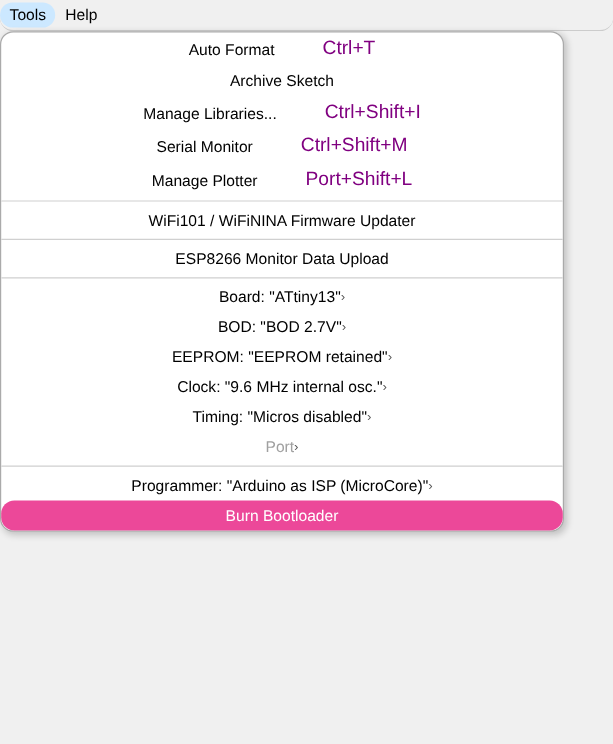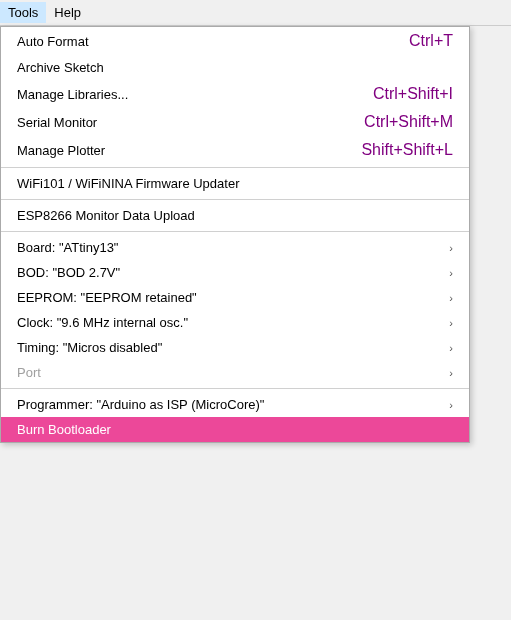--- a/index.html
+++ b/index.html
@@ -1,18 +1,19 @@
 <!DOCTYPE html>
 <html><head>
   <meta charset="utf-8">
   <style>
     * {
       margin: 0;
       padding: 0;
       box-sizing: border-box;
+      border-radius: 11px;
     }
 
     body {
       width: 511px;
       height: 620px;
       background: #f0f0f0;
       font-family: 'Segoe UI', Arial, sans-serif;
       font-size: 13px;
       color: #000;
       overflow: hidden;
@@ -41,21 +42,21 @@
       border: 1px solid #aaa;
       box-shadow: 2px 2px 6px rgba(0,0,0,0.2);
       width: 470px;
       position: absolute;
       top: 26px;
       left: 0px;
     }
 
     .menu-item {
       display: flex;
-      justify-content: space-between;
+      justify-content: center;
       align-items: center;
       padding: 5px 16px 5px 16px;
       cursor: pointer;
       color: #000;
       white-space: nowrap;
     }
 
     .menu-item.highlighted {
       background: #ec4899;
       color: #fff;
@@ -102,21 +103,21 @@
     <div class="menu-item">
       <span>Manage Libraries...</span>
       <span class="shortcut">Ctrl+Shift+I</span>
     </div>
     <div class="menu-item">
       <span>Serial Monitor</span>
       <span class="shortcut">Ctrl+Shift+M</span>
     </div>
     <div class="menu-item">
       <span>Manage Plotter</span>
-      <span class="shortcut">Shift+Shift+L</span>
+      <span class="shortcut">Port+Shift+L</span>
     </div>
     <div class="separator"></div>
     <div class="menu-item">
       <span>WiFi101 / WiFiNINA Firmware Updater</span>
     </div>
     <div class="separator"></div>
     <div class="menu-item">
       <span>ESP8266 Monitor Data Upload</span>
     </div>
     <div class="separator"></div>

